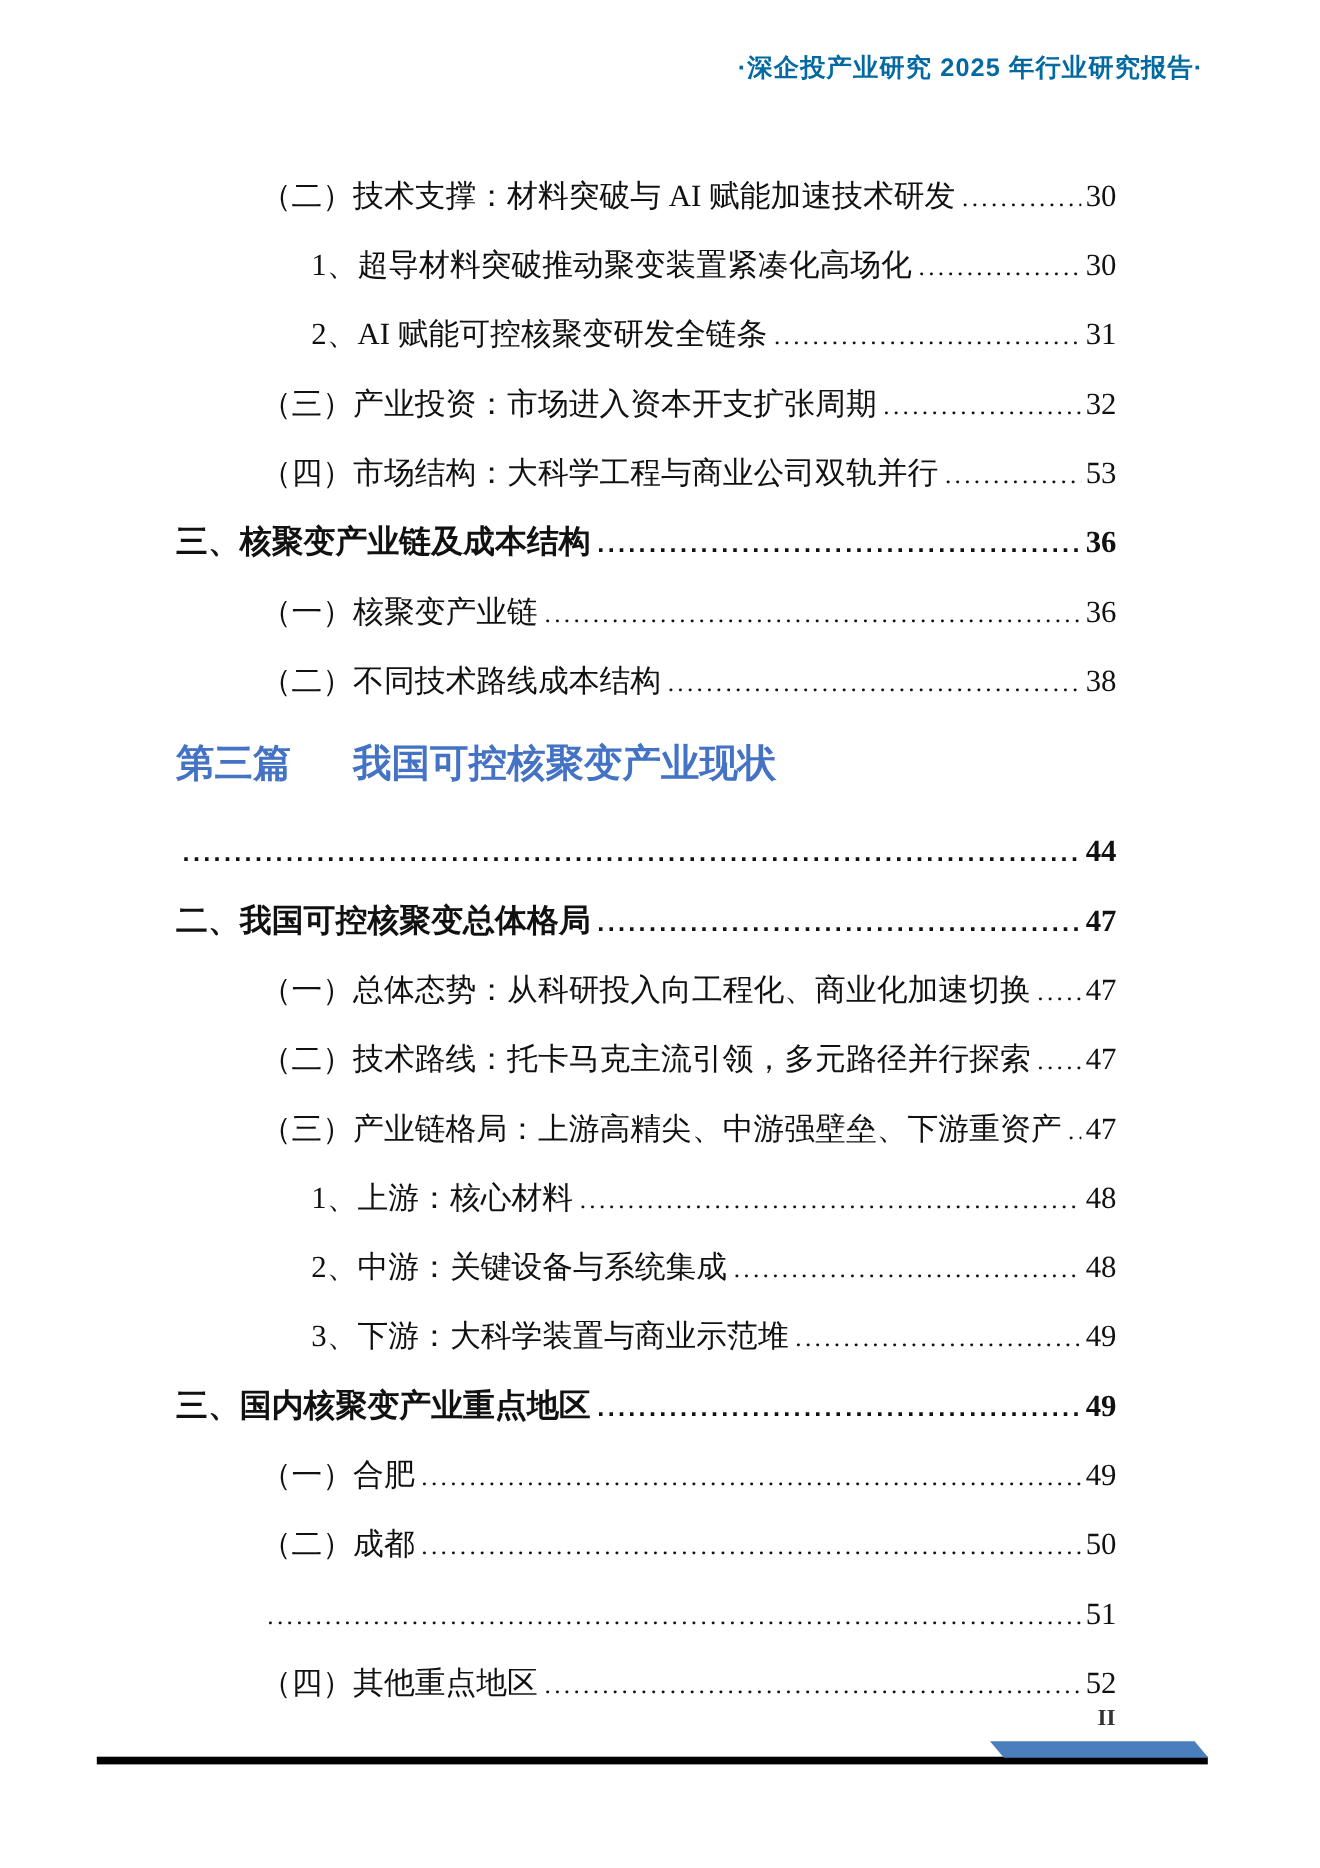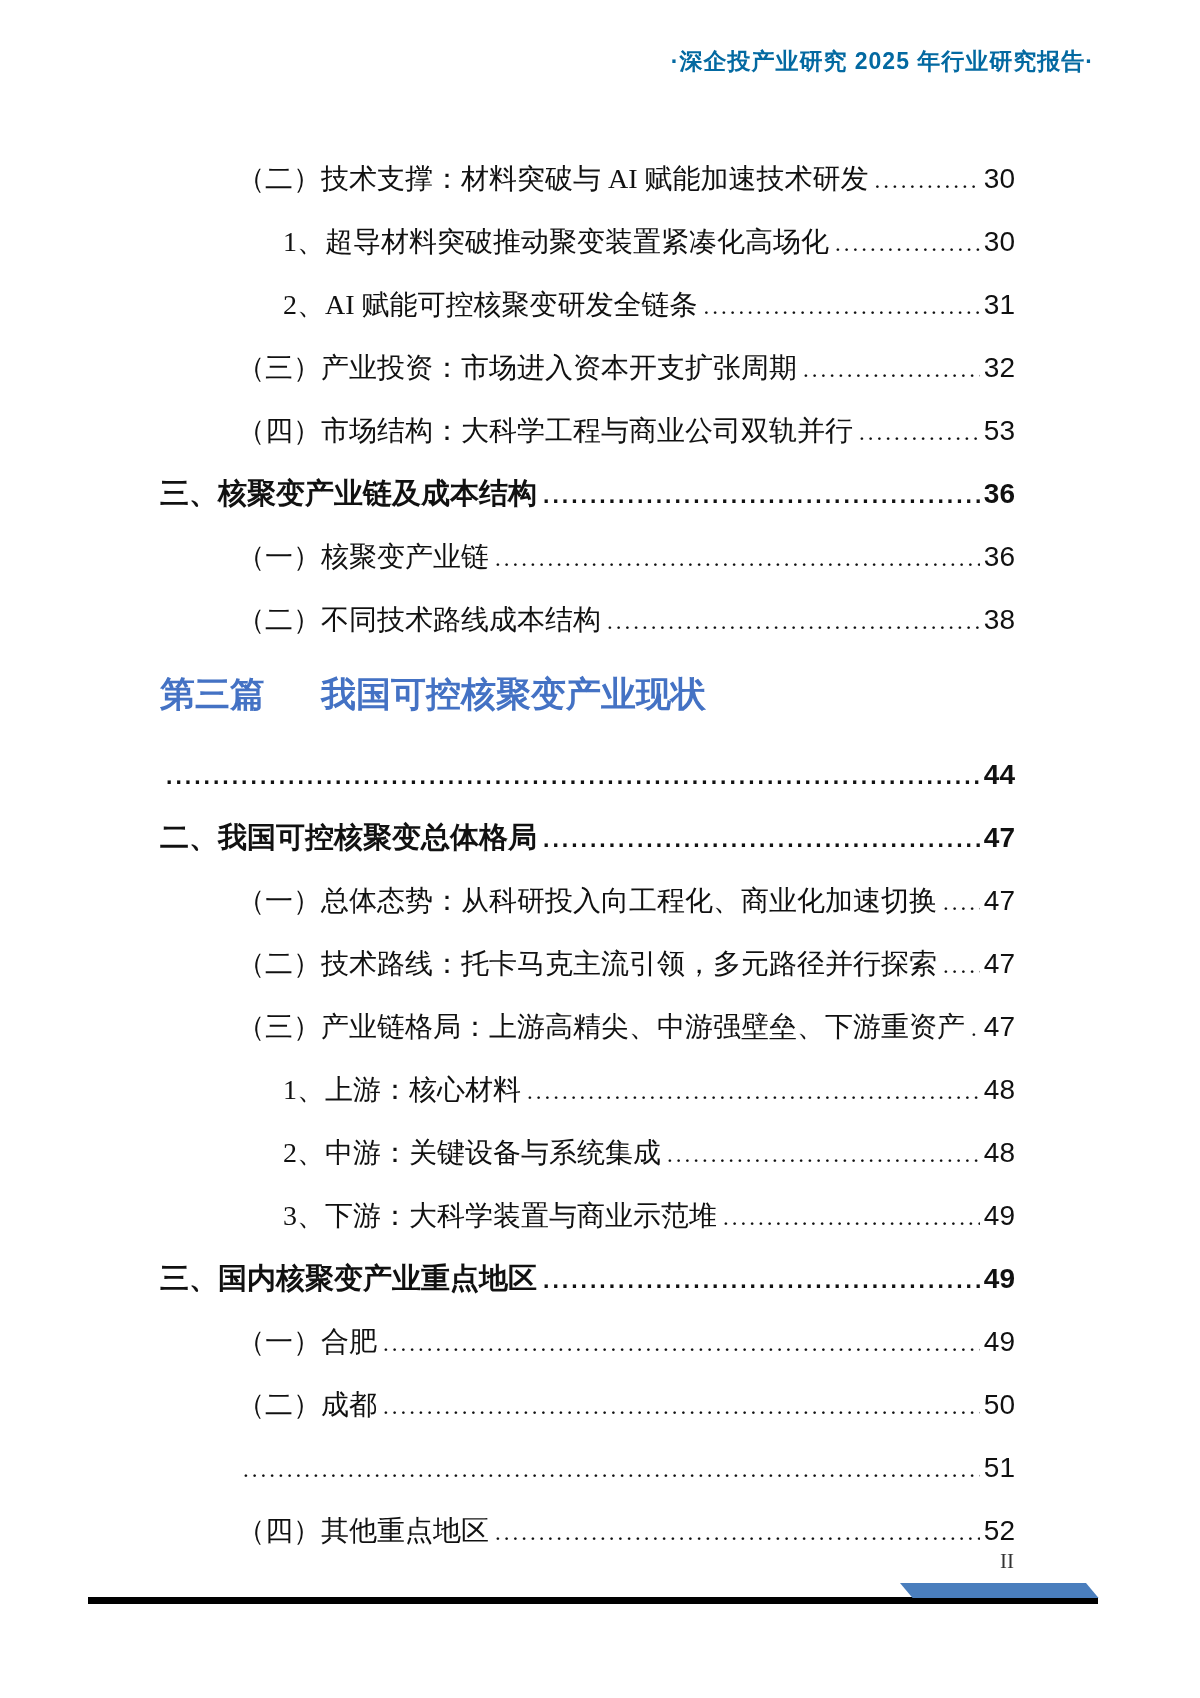--- a/index.html
+++ b/index.html
@@ -29,33 +29,33 @@
   .toc-row.l3 { padding-left:123px;justify-content:flex-end; }
   .toc-row .txt { flex:0 0 auto; }
   .toc-row .dots {
     flex:1 1 auto; overflow:hidden; white-space:nowrap;
     font-size:23px; margin:0 4px 0 6px; letter-spacing:3px; color:#111;
   }
   .toc-row .dots::after {
     content:"......................................................................................................................................................";
   }
   .toc-row .num {
-    flex:0 0 auto; font-family:Liberation Sans, sans-serif;
+    flex:0 0 auto; font-family:Liberation Serif, serif;
     font-size:28px;
   }
   .part-heading {
     height:48px; line-height:48px; margin:19px 0 25px 0;
     font-family:"Liberation Sans","DejaVu Sans",sans-serif;
     font-weight:700; font-size:35px; color:#4472C4;
     display:flex; gap:56px; white-space:nowrap;
   }
   .footer-page-num {
     position:absolute; top:1549px; right:186px;
     font-family:"Liberation Serif","DejaVu Serif",serif;
-    font-weight:400; font-size:21px; color:#333;
+    font-weight:700; font-size:21px; color:#333;
   }
   .footer-accent-bar {
     position:absolute; left:900px; top:1583px; width:186px; height:15px;
     background:#4A7EBD; transform:skewX(40deg); transform-origin:top left;
     z-index:2;
   }
   .footer-rule {
     position:absolute; left:88px; top:1597px; width:1010px; height:7px;
     background:#000; z-index:1;
   }

